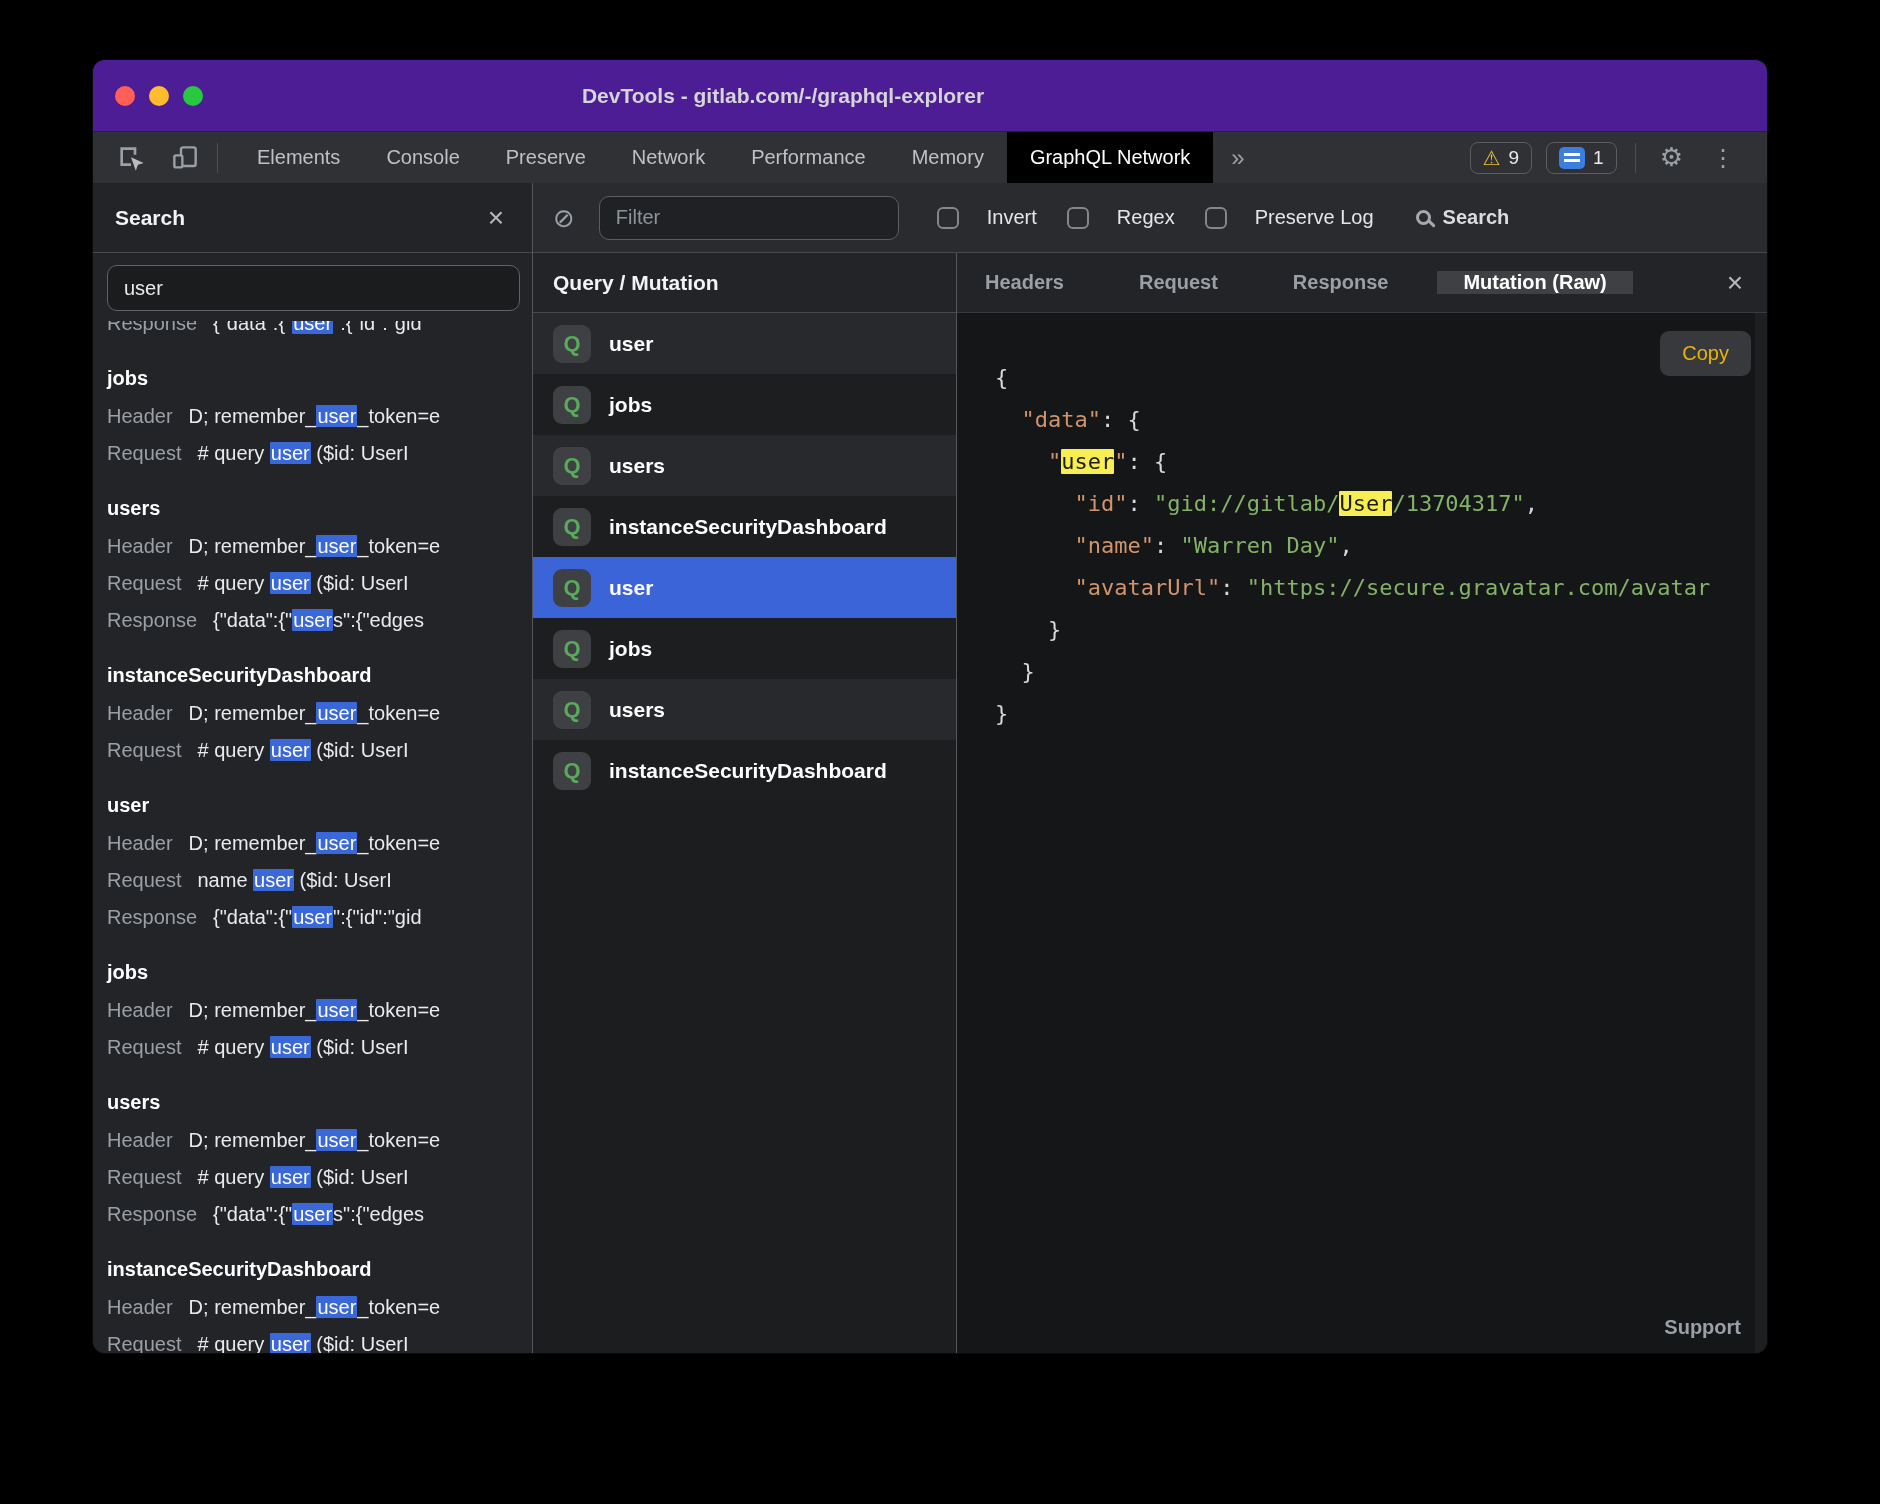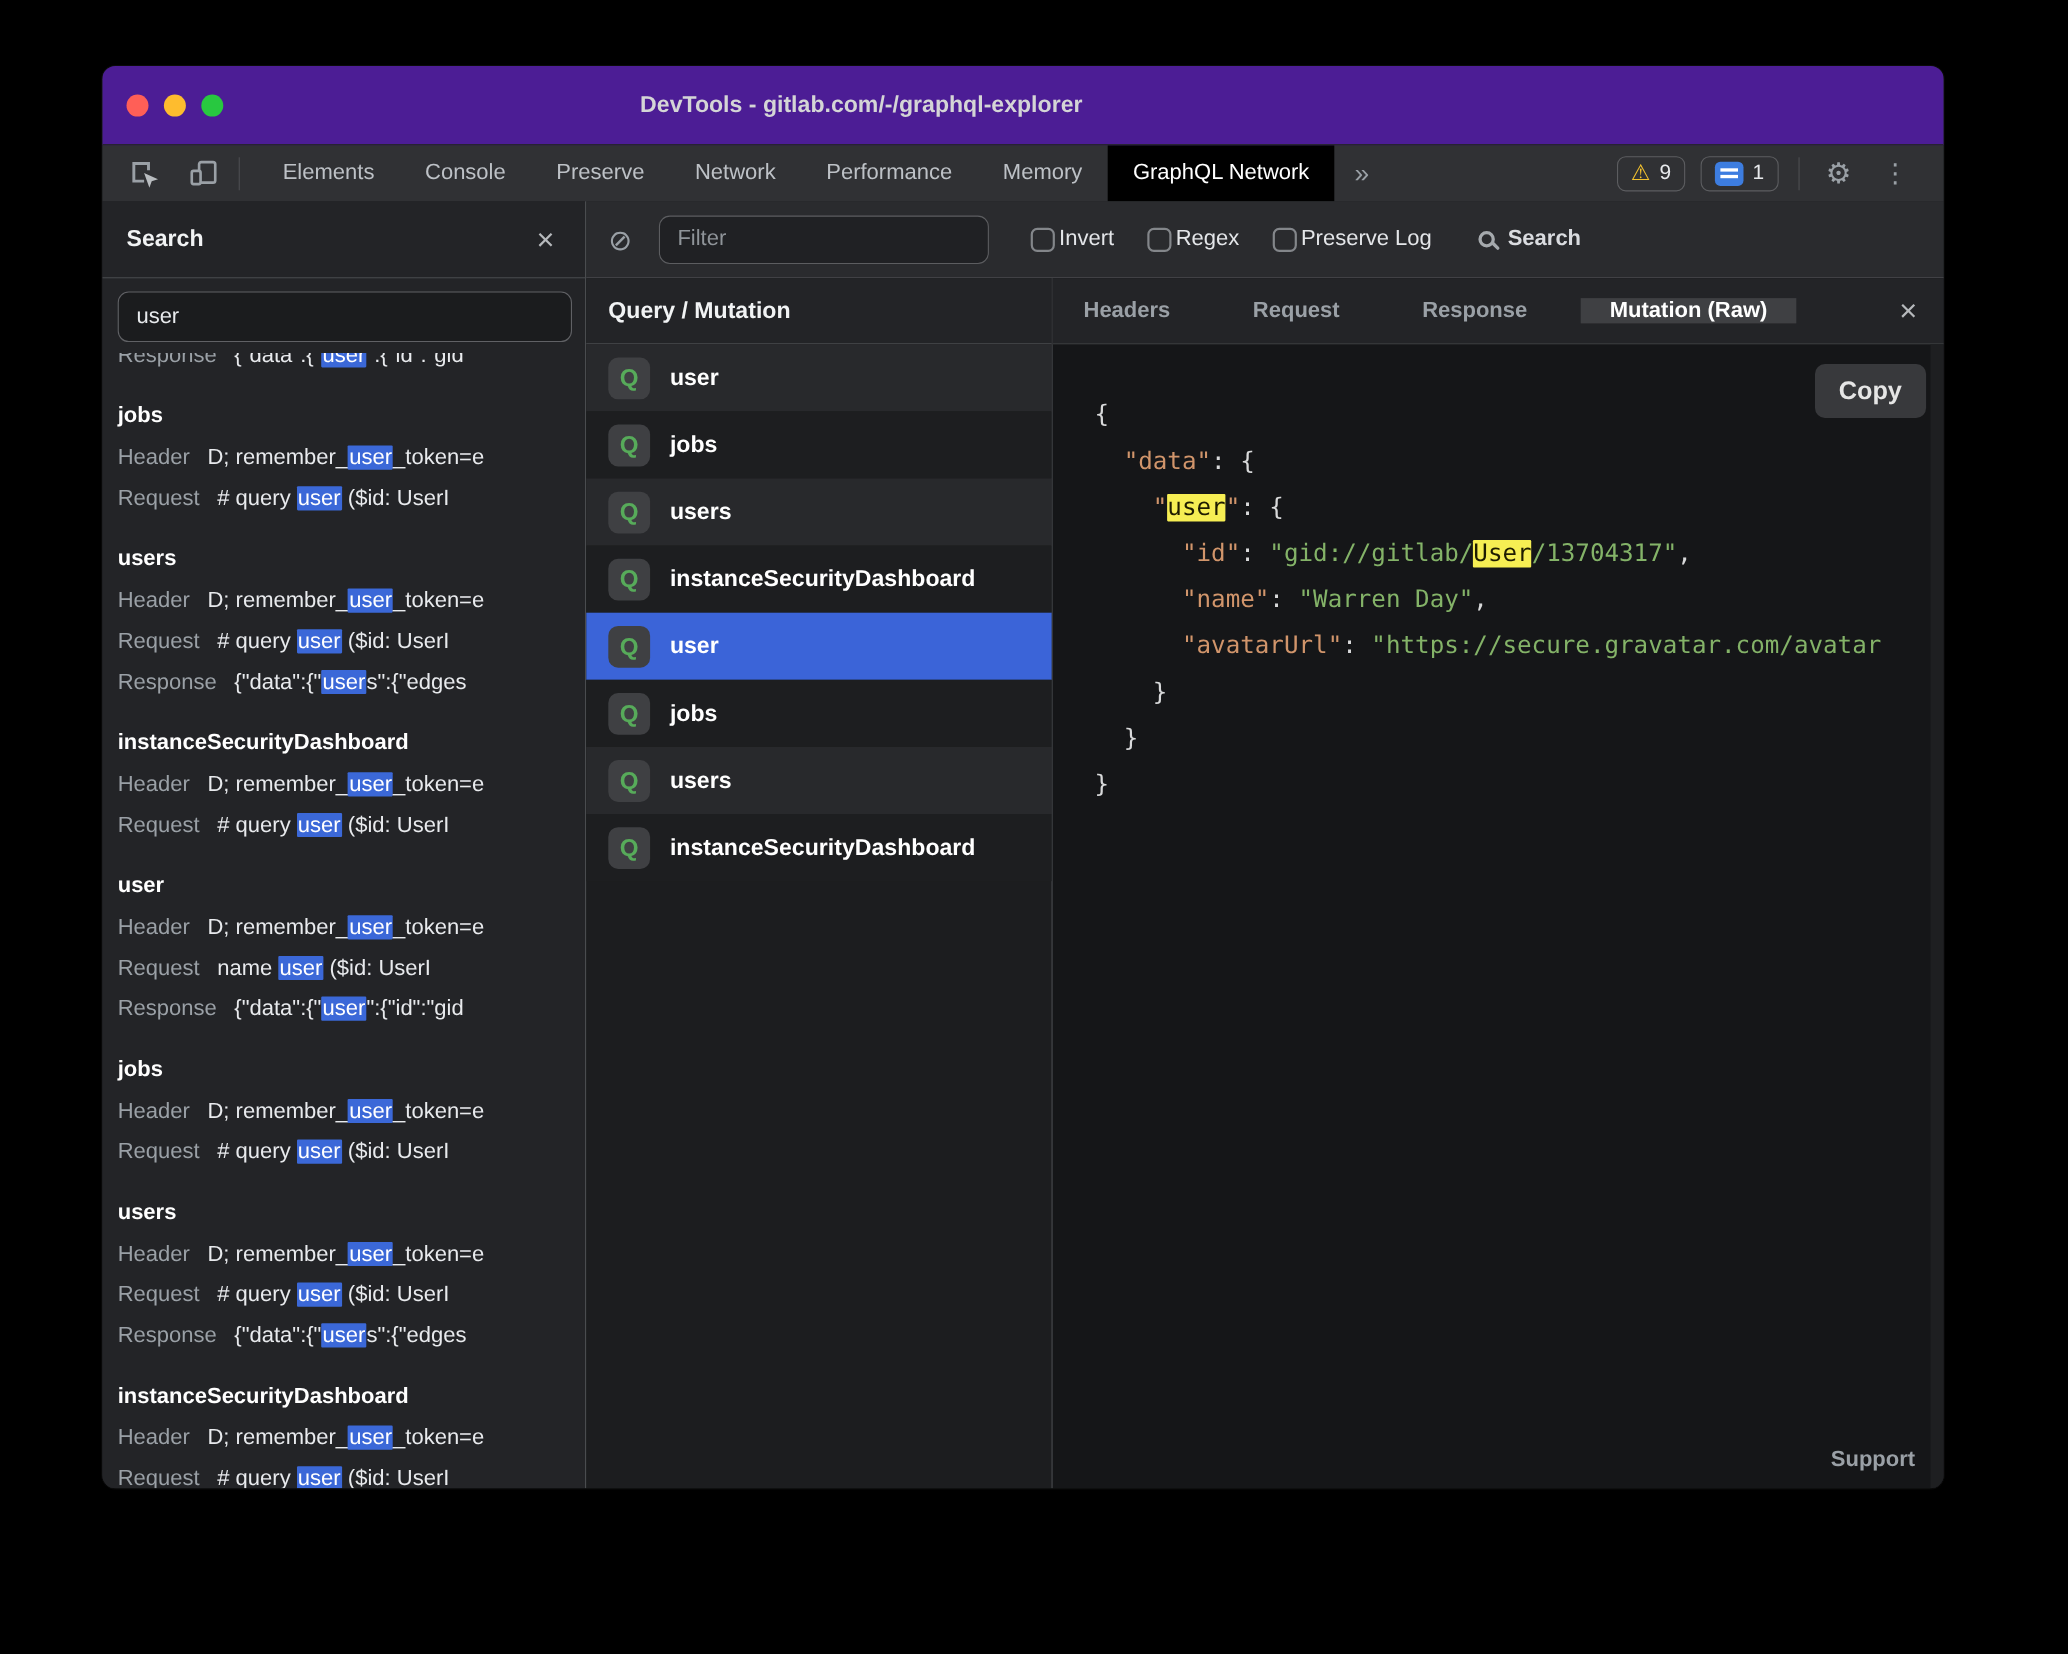--- a/index.html
+++ b/index.html
@@ -60,21 +60,21 @@
   
   .rightregion{flex:1;display:flex;flex-direction:column;min-width:0;min-height:0;}
   .filterbar{height:70px;flex:0 0 auto;background:#2a2b2e;border-bottom:1px solid #47484b;
     display:flex;align-items:center;padding:0 20px;gap:24px;}
   .block-ico{color:#9aa0a6;font-size:26px;line-height:1;}
   .filter-input{width:300px;height:44px;background:#202124;border:1.5px solid #5c5d60;
     border-radius:10px;color:#e8eaed;font-size:20px;padding:0 16px;outline:none;
     font-family:inherit;}
   .filter-input::placeholder{color:#8f9499;}
   .checks{display:flex;align-items:center;gap:30px;margin-left:14px;}
-  .check{display:flex;align-items:center;gap:4px;color:#e4e6e9;font-size:20px;}
+  .check{display:flex;align-items:center;gap:28px;color:#e4e6e9;font-size:20px;}
   .box{width:22px;height:22px;border:2px solid #83868a;border-radius:6px;background:transparent;}
   .searchtoggle{display:flex;align-items:center;gap:12px;color:#dadce0;font-size:20px;
     font-weight:600;margin-left:18px;}
   .mag{width:15px;height:15px;border:3px solid #a5a9ad;border-radius:50%;position:relative;}
   .mag::after{content:"";position:absolute;width:9px;height:3px;background:#a5a9ad;
     transform:rotate(45deg);right:-8px;bottom:-3px;border-radius:2px;}
   .cols{flex:1;display:flex;min-height:0;}
   
   .middle{width:424px;flex:0 0 auto;border-right:1px solid #55565a;display:flex;
     flex-direction:column;background:#1c1d1f;min-height:0;}
@@ -92,21 +92,21 @@
   .right{flex:1;display:flex;flex-direction:column;min-width:0;background:#151618;}
   .dtabs{height:60px;flex:0 0 auto;display:flex;align-items:center;background:#232427;
     border-bottom:1px solid #3a3b3e;padding-left:2px;gap:23px;}
   .dtab{display:flex;align-items:center;padding:0 26px;color:#9aa0a6;font-size:20px;
     font-weight:600;white-space:nowrap;}
   .dtab.active{background:#3f4043;color:#fff;font-weight:700;}
   .dtabs .xbtn{margin-left:auto;display:flex;align-items:center;padding:0 24px;}
   .dcontent{flex:1;position:relative;overflow:hidden;}
   .gutter{position:absolute;right:0;top:0;bottom:0;width:12px;background:#1e1f21;}
   .copybtn{position:absolute;top:18px;right:16px;background:#38393c;border-radius:9px;
-    padding:11px 22px;color:#e5e5e5;font-size:23px;font-weight:700;z-index:2;}
+    padding:11px 22px;color:#eab308;font-size:20px;font-weight:400;z-index:2;}
   .jsonview{position:absolute;left:0;top:0;right:0;bottom:0;padding:44px 0 0 38px;
     font-family:"DejaVu Sans Mono","Liberation Mono",monospace;font-size:22px;
     line-height:42px;white-space:pre;overflow:hidden;color:#d8d9da;}
   .jk{color:var(--json-key);}
   .js{color:var(--json-str);}
   .jp{color:#d8d9da;}
   .jy{background:var(--hl-yellow);color:#1e1c00;border-radius:1px;}
   .support{position:absolute;right:26px;bottom:14px;color:#9aa0a6;font-size:20px;
     font-weight:700;z-index:2;}
   svg{display:block;}

